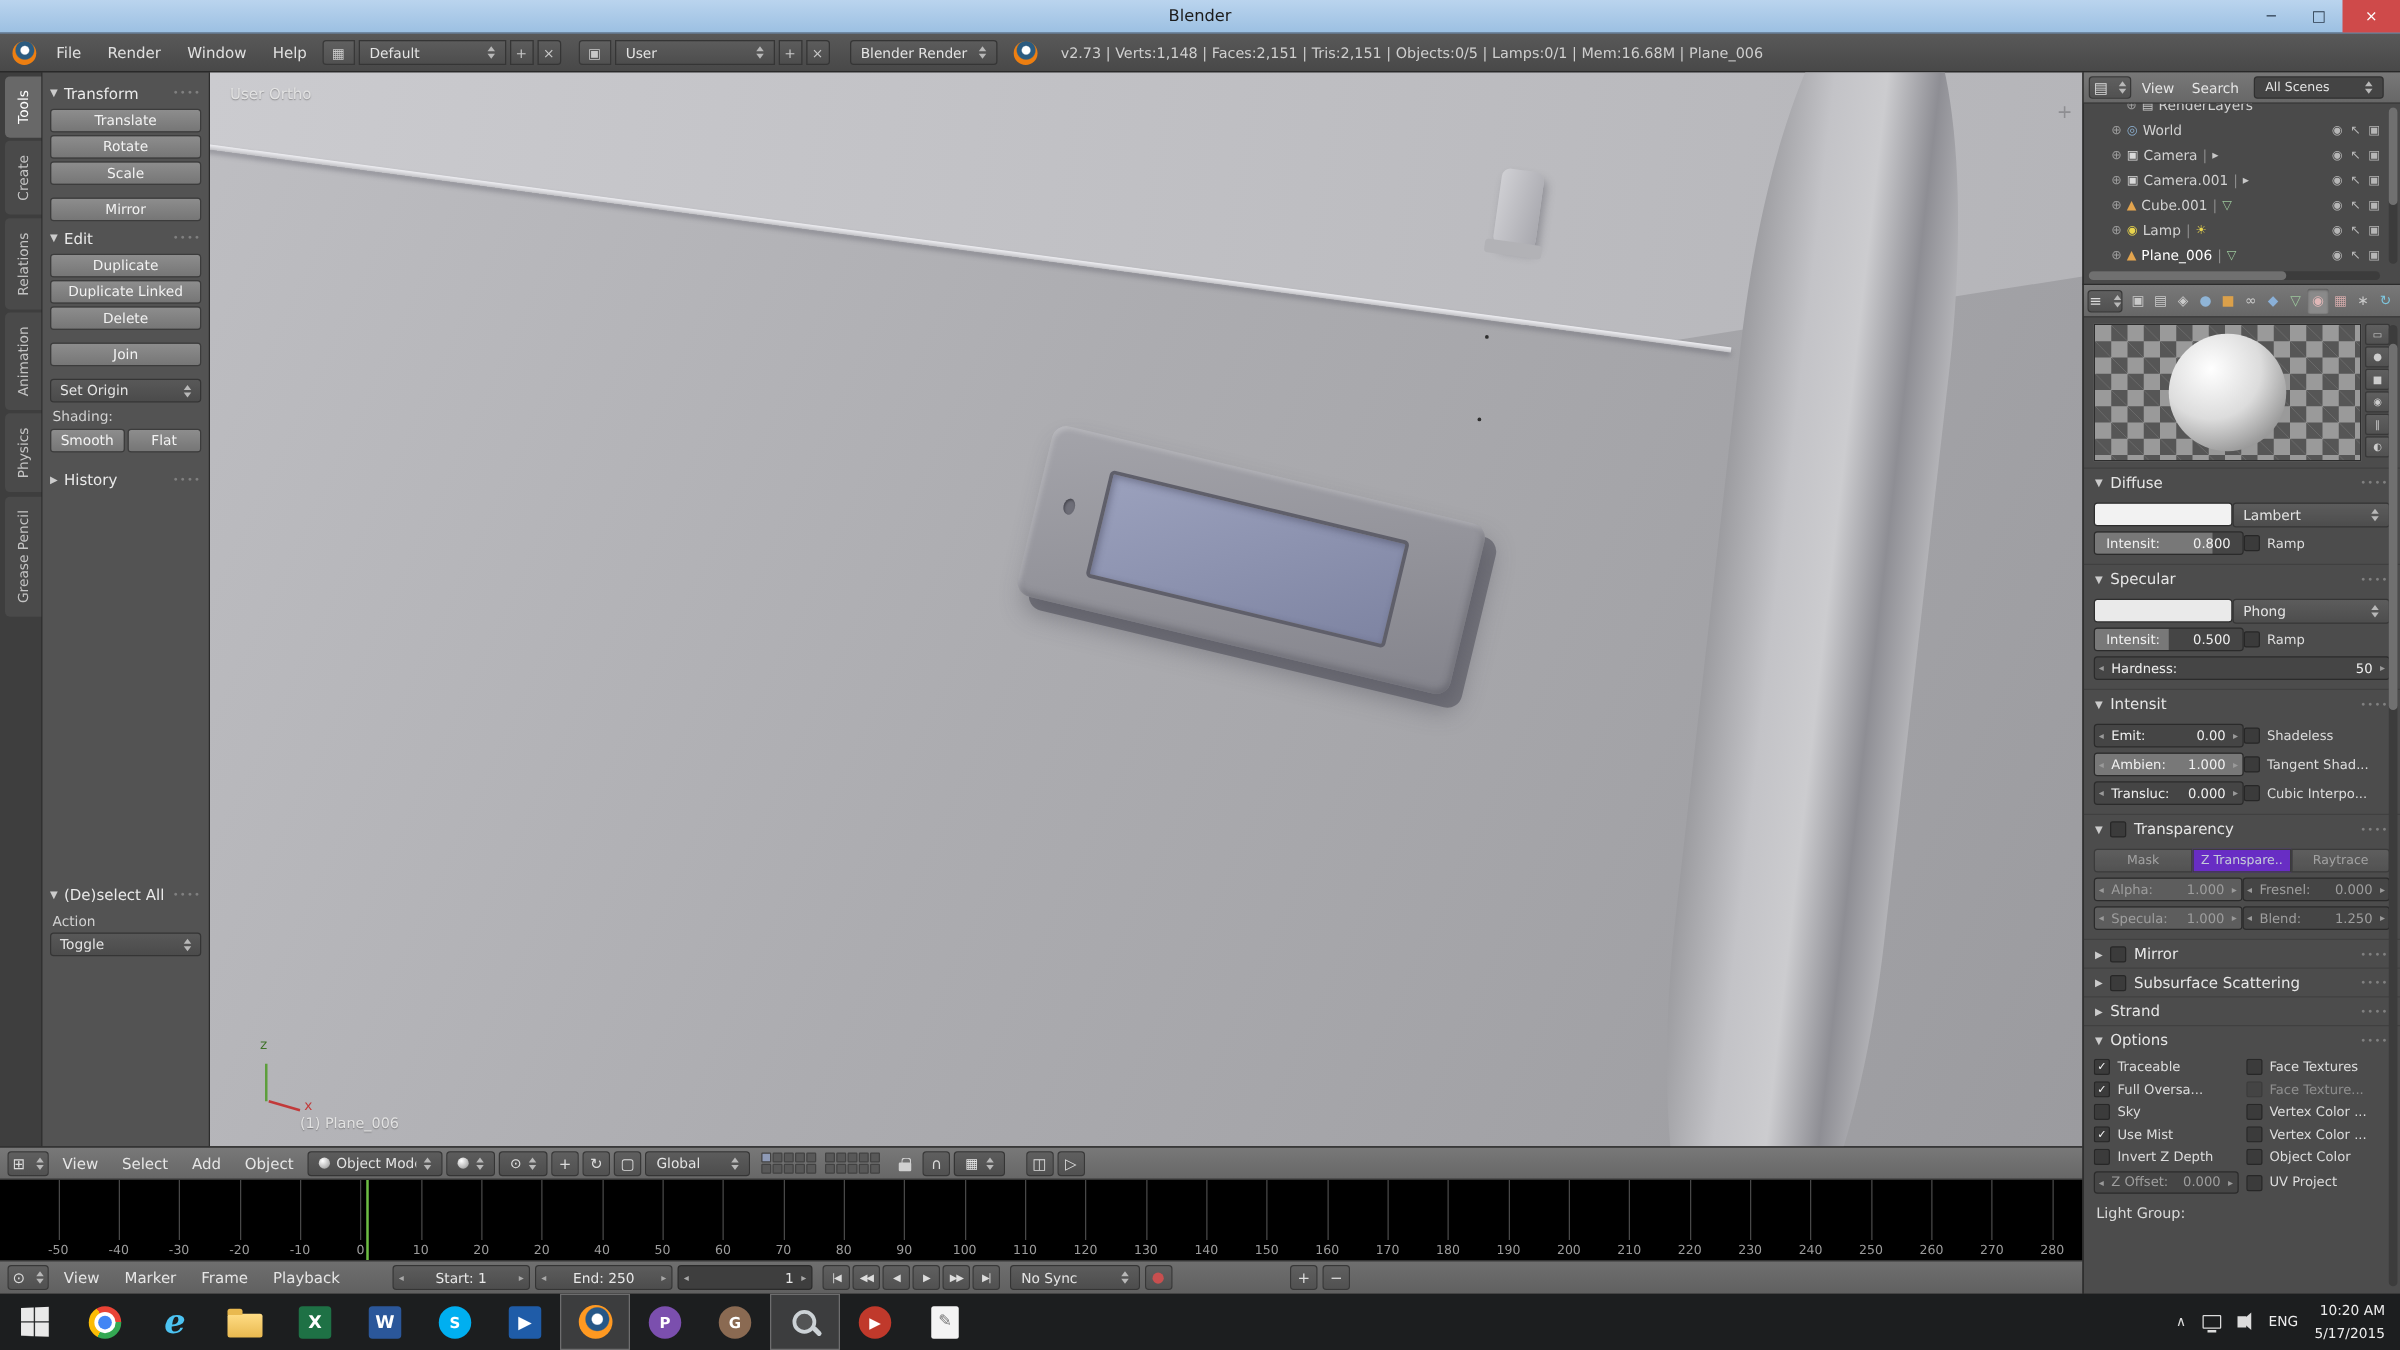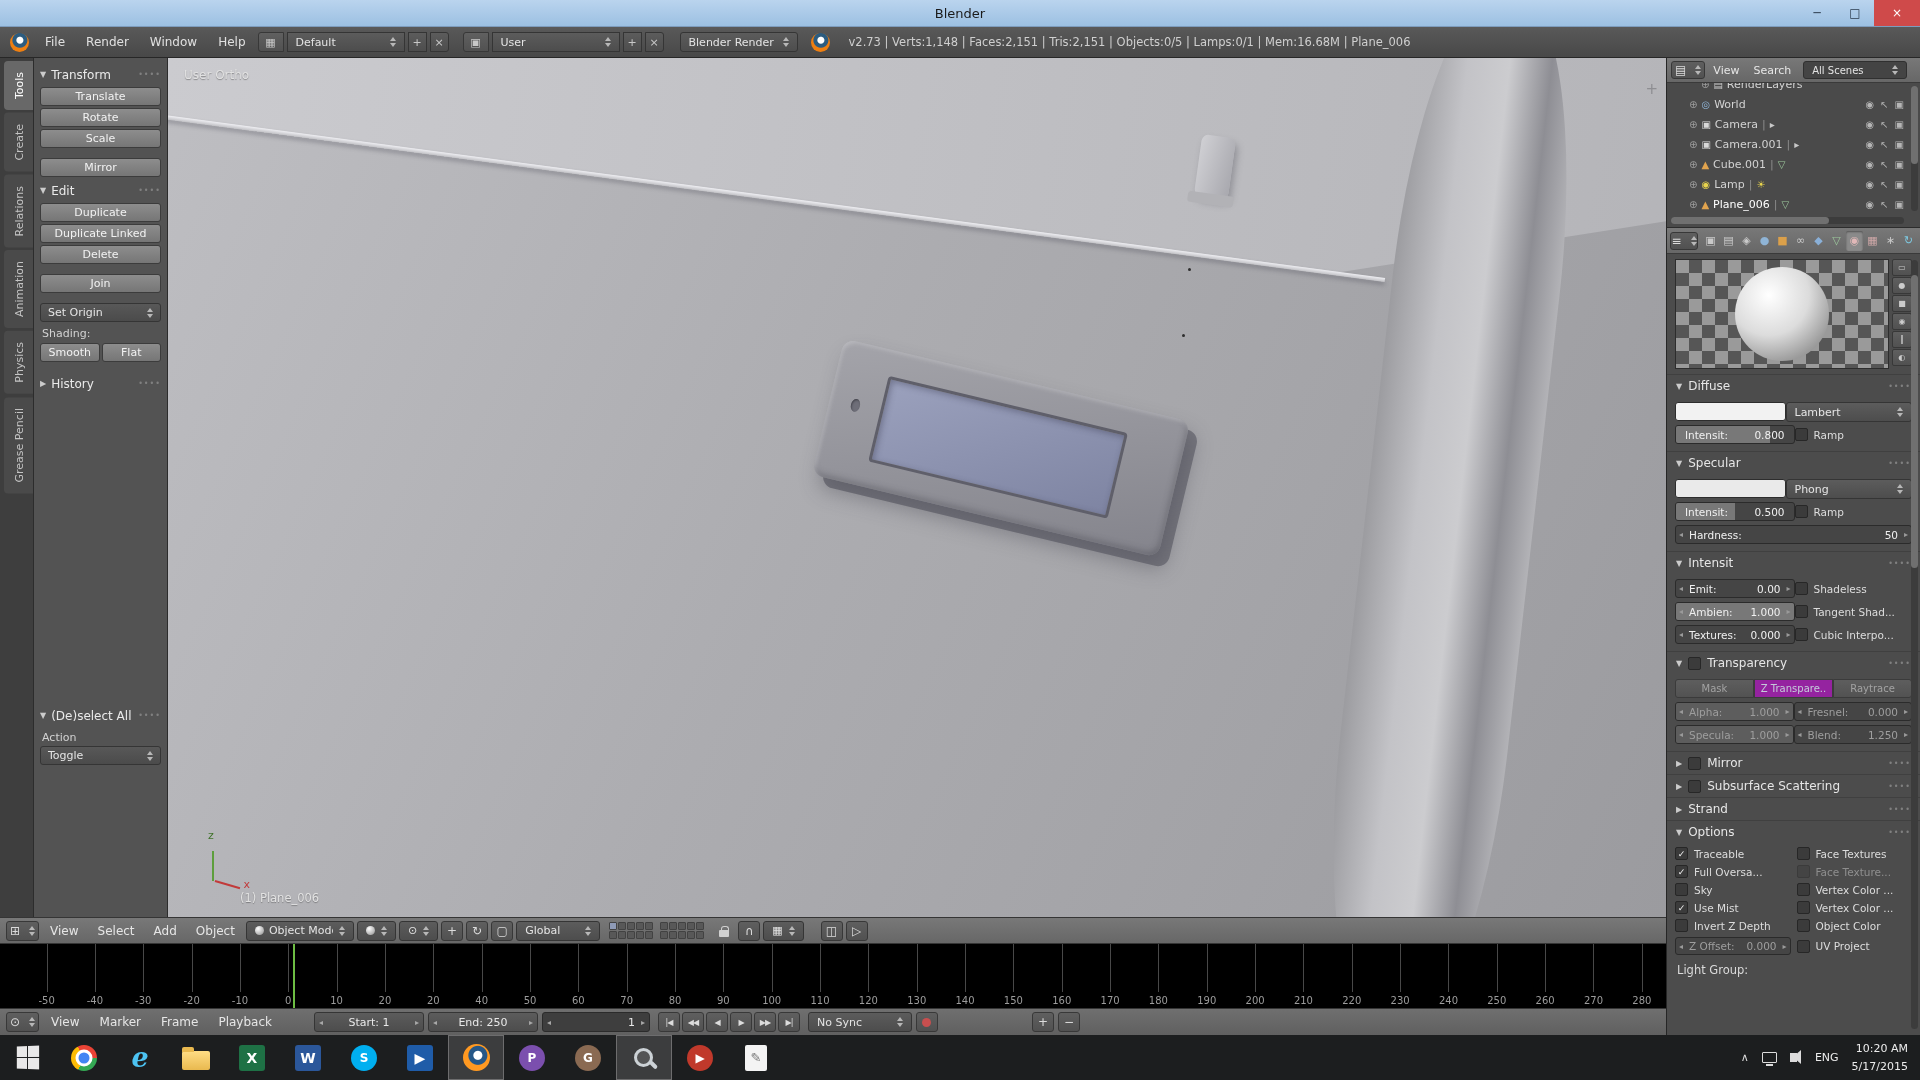--- a/index.html
+++ b/index.html
@@ -194,21 +194,21 @@
 .slider.disabled .slider-fill{background:#5d5d5d}
 .chk{display:flex;align-items:center;gap:6px;font-size:10.5px;color:#dddddd;white-space:nowrap;overflow:hidden}
 .chk-box{flex:none;width:13px;height:13px;background:#3b3b3b;border:1px solid #272727;border-radius:2px;
   display:flex;align-items:center;justify-content:center;font-size:9px;color:#f4f4f4}
 .chk.disabled{opacity:.45}
 .mode-btns{display:flex;margin-top:4px;height:19px;opacity:.85}
 .mode-btn{flex:1;background:linear-gradient(#616161,#545454);border:1px solid #393939;font-size:10px;
   color:#b2b2b2;display:flex;align-items:center;justify-content:center;white-space:nowrap;overflow:hidden}
 .mode-btn:first-child{border-radius:3px 0 0 3px}
 .mode-btn:last-child{border-radius:0 3px 3px 0}
-.mode-btn.active{background:#a21caf;color:#d9e1f2}
+.mode-btn.active{background:#6d28d9;color:#d9e1f2}
 #options-grid{display:grid;grid-template-columns:1fr 1fr;column-gap:6px;row-gap:5px;padding:4px 8px 2px}
 #options-grid .slider{height:18px}
 .light-group{padding:6px 10px 0;color:#dadada;font-size:11.5px}
 #props .vscroll{top:32px;bottom:6px}
 
 
 #taskbar{position:absolute;left:0;top:1035px;width:1920px;height:45px;background:#1c1e1f;
   display:flex;align-items:center}
 .task-slot{width:56px;height:45px;display:flex;align-items:center;justify-content:center}
 .task-slot.active{background:rgba(255,255,255,.14);box-shadow:inset 0 0 0 1px rgba(255,255,255,.25)}
@@ -928,21 +928,21 @@
           <span class="slider-value">1.000</span>
         </div>
         <div class="chk">
           <span class="chk-box"></span>
           <span class="chk-label">Tangent Shad...</span>
         </div>
       </div>
       <div class="prop-row">
         <div class="slider num">
           <div class="slider-fill" style="width: 0%;"></div>
-          <span class="slider-label">Textures:</span>
+          <span class="slider-label">Transluc:</span>
           <span class="slider-value">0.000</span>
         </div>
         <div class="chk">
           <span class="chk-box"></span>
           <span class="chk-label">Cubic Interpo...</span>
         </div>
       </div>
     </div>
 
   <div class="prop-hdr">

